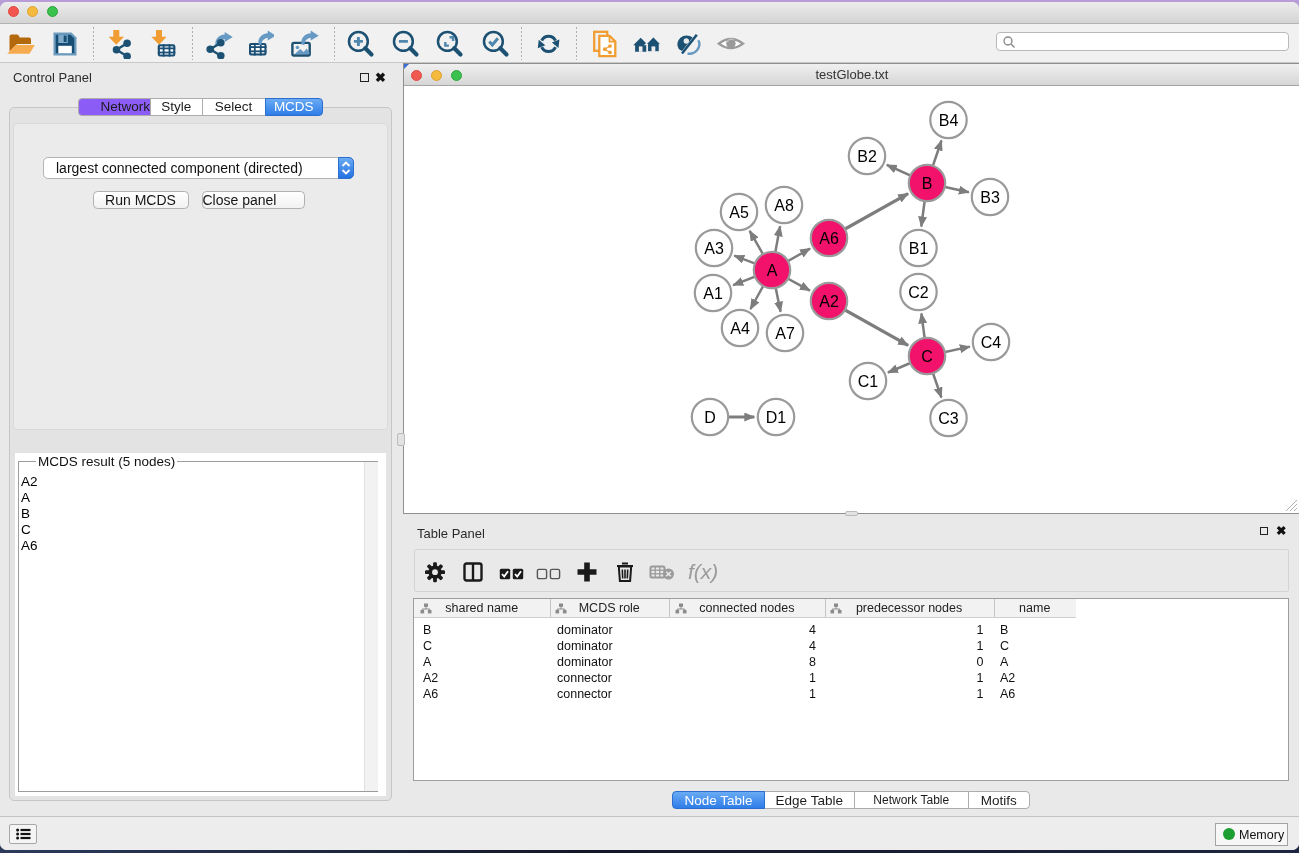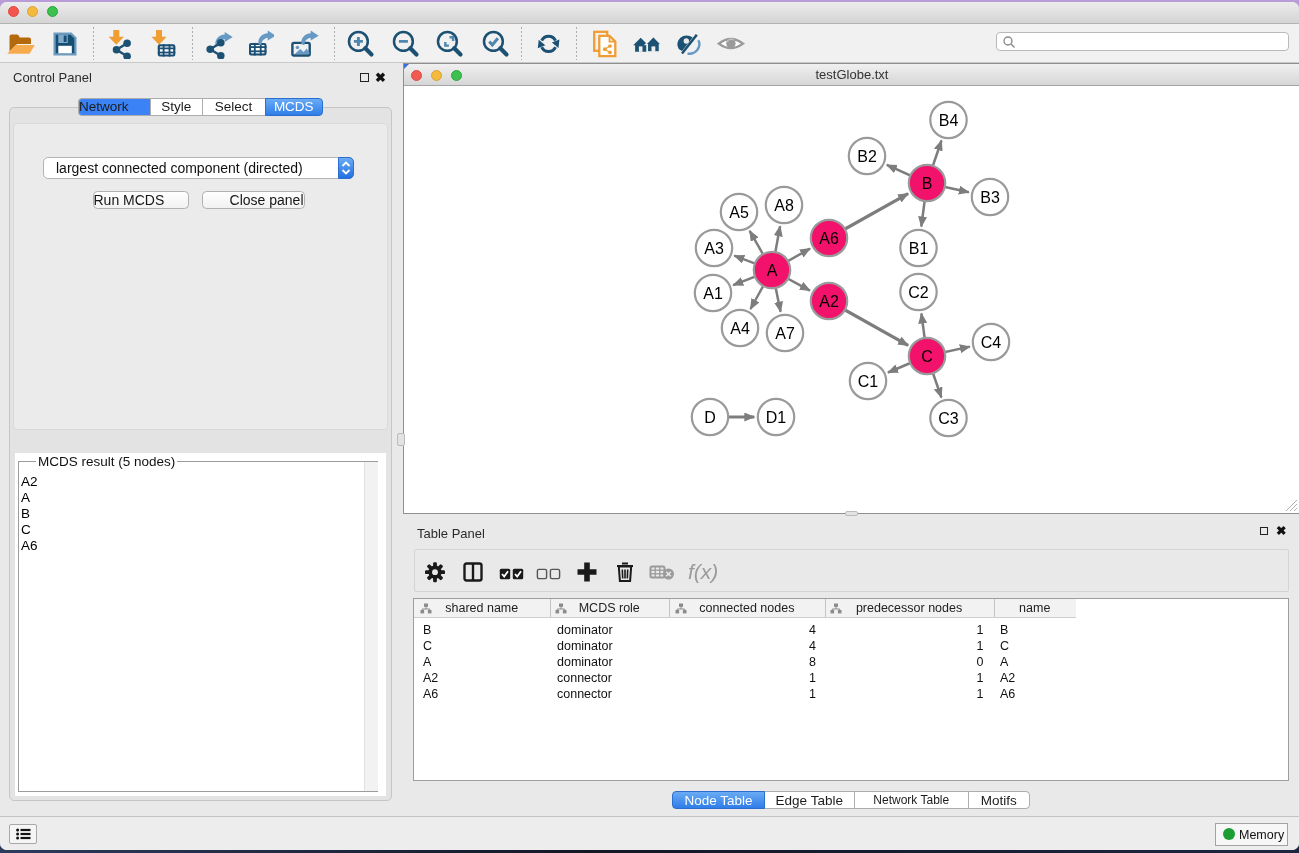--- a/index.html
+++ b/index.html
@@ -120,32 +120,32 @@
       <div class="abs" style="left:996px;top:32px;width:293px;height:19px;background:#fff;border:1px solid #b9b9b9;border-radius:4px"></div>
       <svg class="abs" style="left:1002px;top:35px" width="14" height="14" viewBox="0 0 14 14">
         <circle cx="6" cy="6" r="4" fill="none" stroke="#8a8a8a" stroke-width="1.4"></circle>
         <line x1="9" y1="9" x2="12.5" y2="12.5" stroke="#8a8a8a" stroke-width="1.4"></line>
       </svg>
       <div class="abs" style="left:13px;top:70px;font-size:13px;color:#2b2b2b">Control Panel</div>
       <div class="abs" style="left:360px;top:73px;width:9px;height:9px;border:1.5px solid #222"></div>
       <div class="abs" style="left:375px;top:70px;font-size:13px;font-weight:bold;color:#111">✖</div>
       <div class="abs" style="left:8.5px;top:107px;width:383px;height:694px;background:#e3e3e3;border:1px solid #c6c6c6;border-radius:5px"></div>
       <div class="abs" style="left:12.5px;top:122.5px;width:375px;height:307px;background:#ebebeb;border:1px solid #d9d9d9;border-radius:4px"></div>
-      <div style="position:absolute;left:78.0px;top:98px;width:73px;height:17.5px;background:#3b82f6;color:#1c1c1c;border:1px solid #adadad;border-radius:4px 0 0 4px;font-size:13.5px;text-align:left;line-height:16.5px;">Network</div>
+      <div style="position:absolute;left:78.0px;top:98px;width:73px;height:17.5px;background:#8b5cf6;color:#1c1c1c;border:1px solid #adadad;border-radius:4px 0 0 4px;font-size:13.5px;text-align:right;line-height:16.5px;">Network</div>
       <div style="position:absolute;left:150.0px;top:98px;width:52.5px;height:17.5px;background:#fff;color:#1c1c1c;border:1px solid #adadad;font-size:13.5px;text-align:center;line-height:16.5px;">Style</div>
       <div style="position:absolute;left:201.5px;top:98px;width:64px;height:17.5px;background:#fff;color:#1c1c1c;border:1px solid #adadad;font-size:13.5px;text-align:center;line-height:16.5px;">Select</div>
       <div style="position:absolute;left:264.5px;top:98px;width:58.5px;height:17.5px;background:linear-gradient(#6aabf4,#2e7de8);color:#fff;border:1px solid #2a6fd0;border-radius:0 4px 4px 0;font-size:13.5px;text-align:center;line-height:16.5px;z-index:2;">MCDS</div>
       <div class="abs" style="left:43px;top:157px;width:311px;height:21.5px;background:#fff;border:1px solid #b3b3b3;border-radius:5px"></div>
       <div class="abs" style="left:56px;top:160px;font-size:14px;color:#111">largest connected component (directed)</div>
       <div class="abs" style="left:337.5px;top:157px;width:16.5px;height:21.5px;background:linear-gradient(#6aabf4,#2271e2);border-radius:0 5px 5px 0;border:1px solid #2a6fd0"></div>
       <svg class="abs" style="left:340px;top:160px" width="12" height="16" viewBox="0 0 12 16">
         <path d="M2.5,6 L6,2.5 L9.5,6 M2.5,10 L6,13.5 L9.5,10" stroke="#fff" stroke-width="1.8" fill="none"></path>
       </svg>
-      <div class="abs" style="left:92.5px;top:190.5px;width:96px;height:18.5px;background:linear-gradient(#fff,#f1f1f1);border:1px solid #b1b1b1;border-radius:4.5px;font-size:14px;line-height:17.5px;color:#161616">Run MCDS</div>
-      <div class="abs" style="left:201.5px;top:190.5px;width:103px;height:18.5px;background:linear-gradient(#fff,#f1f1f1);border:1px solid #b1b1b1;border-radius:4.5px;font-size:14px;text-align:right;line-height:17.5px;color:#161616">Close panel</div>
+      <div class="abs" style="left:92.5px;top:190.5px;width:96px;height:18.5px;background:linear-gradient(#fff,#f1f1f1);border:1px solid #b1b1b1;border-radius:4.5px;font-size:14px;text-align:center;line-height:17.5px;color:#161616">Run MCDS</div>
+      <div class="abs" style="left:201.5px;top:190.5px;width:103px;height:18.5px;background:linear-gradient(#fff,#f1f1f1);border:1px solid #b1b1b1;border-radius:4.5px;font-size:14px;text-align:left;line-height:17.5px;color:#161616">Close panel</div>
       <div class="abs" style="left:15px;top:452.5px;width:370.5px;height:343px;background:#fff"></div>
       <div class="abs" style="left:18px;top:460.5px;width:360px;height:331px;border:1px solid #9c9c9c"></div>
       <div class="abs" style="left:36px;top:454px;background:#fff;padding:0 2px;font-size:13.5px;color:#111">MCDS result (5 nodes)</div>
       <div class="abs" style="left:363.5px;top:461.5px;width:14px;height:329px;background:#f2f2f2;border-left:1px solid #e0e0e0"></div>
       <div class="abs" style="left:21px;top:473.5px;font-size:13.5px;color:#000">A2</div>
       <div class="abs" style="left:21px;top:489.5px;font-size:13.5px;color:#000">A</div>
       <div class="abs" style="left:21px;top:505.5px;font-size:13.5px;color:#000">B</div>
       <div class="abs" style="left:21px;top:521.5px;font-size:13.5px;color:#000">C</div>
       <div class="abs" style="left:21px;top:537.5px;font-size:13.5px;color:#000">A6</div>
       <div class="abs" style="left:403px;top:63px;width:897px;height:451px;background:#fff;border:1px solid #8f8f8f"></div>

